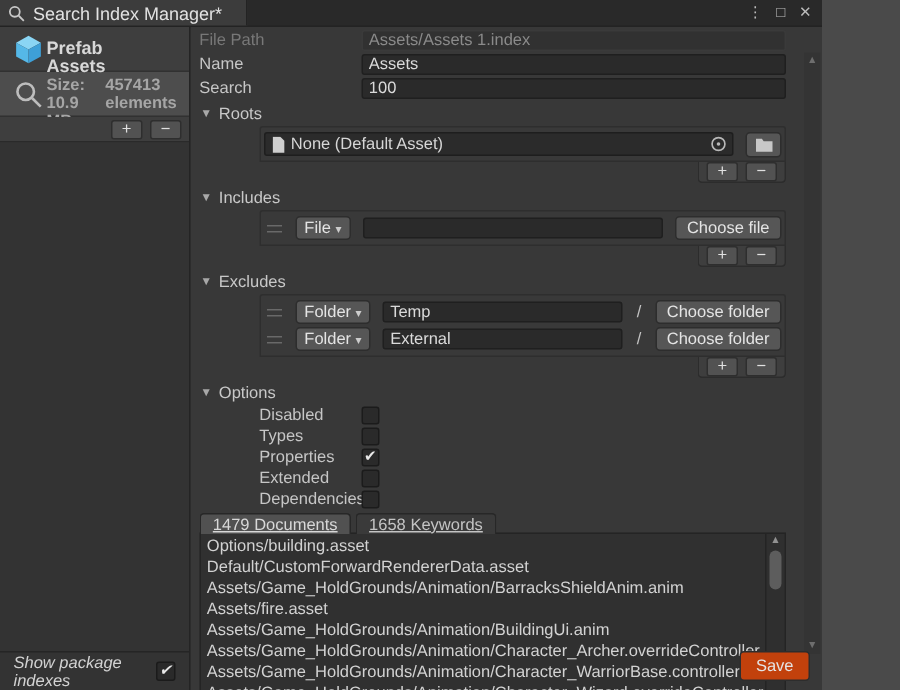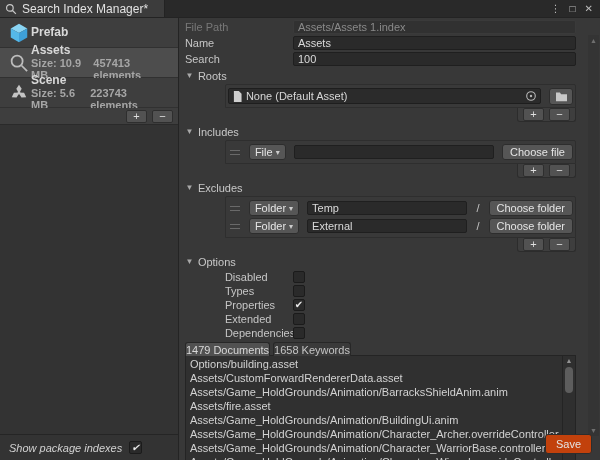--- a/index.html
+++ b/index.html
@@ -1,18 +1,18 @@
 <!DOCTYPE html>
 <html><head>
 <meta charset="utf-8">
 <style>
   * { box-sizing: border-box; margin: 0; padding: 0; }
   html,body { background:#4a4a4a; }
   .window {
-    width:600px; height:460px; position:relative; overflow:hidden;
+    width:548px; height:460px; position:relative; overflow:hidden;
     background:#383838; color:#c8c8c8;
     font-family:"Liberation Sans", sans-serif; font-size:11px;
   }
   
   .titlebar { height:18px; background:#292929; border-bottom:1px solid #232323;
               display:flex; align-items:stretch; }
   .doc-tab { display:flex; align-items:center; gap:5px; padding:0 16px 0 5px;
              background:#3c3c3c; color:#e2e2e2; font-size:12px; border-right:1px solid #232323; }
   .tb-spacer { flex:1; }
   .win-controls { display:flex; align-items:center; gap:9px; padding-right:7px;
@@ -68,22 +68,22 @@
          font-size:11px; flex:none; cursor:default; }
   .slash { color:#c4c4c4; padding:0 1px; }
   .rfooter { display:flex; justify-content:flex-end; height:14px; margin-bottom:2px; }
   .tray { display:flex; gap:5px; background:#3e3e3e; border:1px solid #2c2c2c; border-top:none;
           border-radius:0 0 3px 3px; padding:1px 5px; margin-right:0px; align-items:center; }
   .orow { display:flex; align-items:center; height:13px; margin-bottom:1px; padding-left:40px; }
   .olabel { width:68px; color:#c6c6c6; }
   .ocb { width:12px; height:12px; }
   
   .tabs { display:flex; gap:3px; margin-top:3px; position:relative; z-index:2; }
-  .dtab { height:14px; padding:0 0; display:flex; align-items:center; border:1px solid #272727;
-          border-bottom:none; border-radius:3px 3px 0 0; background:#3a3a3a; color:#c4c4c4; }
+  .dtab { height:14px; padding:0 8px; display:flex; align-items:center; border:1px solid #272727;
+          border-bottom:none; border-radius:3px 3px 0 0; background:#3a3a3a; color:#c4c4c4;text-decoration:underline; }
   .dtab.active { background:#515151; color:#d8d8d8; }
   .doclist { position:relative; height:114px; background:#303030; border:1px solid #242424;
              overflow:hidden; padding:1px 14px 0 0; margin-top:-1px; }
   .docrow { height:14px; line-height:14px; padding-left:4px; color:#d2d2d2; white-space:nowrap;
             overflow:hidden; }
   .vscroll { position:absolute; right:0; top:0; bottom:0; width:13px; background:#2f2f2f;
              border-left:1px solid #242424; display:flex; flex-direction:column; align-items:center; }
   .vscroll .sarrow { font-size:7px; color:#929292; line-height:10px; height:10px; }
   .vscroll .thumb { width:8px; height:26px; background:#5d5d5d; border-radius:4px; margin-top:1px; }
   .vscroll .sarrow.down { margin-top:auto; }
@@ -144,37 +144,20 @@
         </span>
         <span class="index-text">
           <span class="index-name">Assets</span>
           <span class="index-meta">
             <span>Size: 10.9 MB</span>
             <span>457413 elements</span>
           </span>
         </span>
       </div>
 
-      <div class="index-row">
-        <span class="index-icon">
-          <svg width="20" height="20" viewBox="0 0 24 24" fill="#c4c4c4">
-            <path d="M12 13 L8.8 6.8 L12 2 L15.2 6.8 Z"></path>
-            <path d="M12 13 L8.8 6.8 L12 2 L15.2 6.8 Z" transform="rotate(120 12 12)"></path>
-            <path d="M12 13 L8.8 6.8 L12 2 L15.2 6.8 Z" transform="rotate(240 12 12)"></path>
-            <circle cx="12" cy="12" r="1.7"></circle>
-          </svg>
-        </span>
-        <span class="index-text">
-          <span class="index-name">Scene</span>
-          <span class="index-meta">
-            <span>Size: 5.6 MB</span>
-            <span>223743 elements</span>
-          </span>
-        </span>
-      </div>
 
       <div class="sidebar-toolbar">
         <span class="mini-btn">+</span>
         <span class="mini-btn">−</span>
       </div>
 
       <div class="sidebar-fill"></div>
 
       <div class="sidebar-footer">
         <span>Show package indexes</span>
@@ -313,21 +296,21 @@
         <span class="olabel">Dependencies</span>
         <span class="cb ocb"></span>
       </div>
 
       <div class="tabs">
         <span class="dtab active">1479 Documents</span>
         <span class="dtab">1658 Keywords</span>
       </div>
       <div class="doclist">
         <div class="docrow">Options/building.asset</div>
-        <div class="docrow">Assets/CustomForwardRendererData.asset</div>
+        <div class="docrow">Default/CustomForwardRendererData.asset</div>
         <div class="docrow">Assets/Game_HoldGrounds/Animation/BarracksShieldAnim.anim</div>
         <div class="docrow">Assets/fire.asset</div>
         <div class="docrow">Assets/Game_HoldGrounds/Animation/BuildingUi.anim</div>
         <div class="docrow">Assets/Game_HoldGrounds/Animation/Character_Archer.overrideController</div>
         <div class="docrow">Assets/Game_HoldGrounds/Animation/Character_WarriorBase.controller</div>
         <div class="docrow">Assets/Game_HoldGrounds/Animation/Character_Wizard.overrideController</div>
         <div class="vscroll">
           <span class="sarrow">▲</span>
           <span class="thumb"></span>
           <span class="sarrow down">▼</span>

